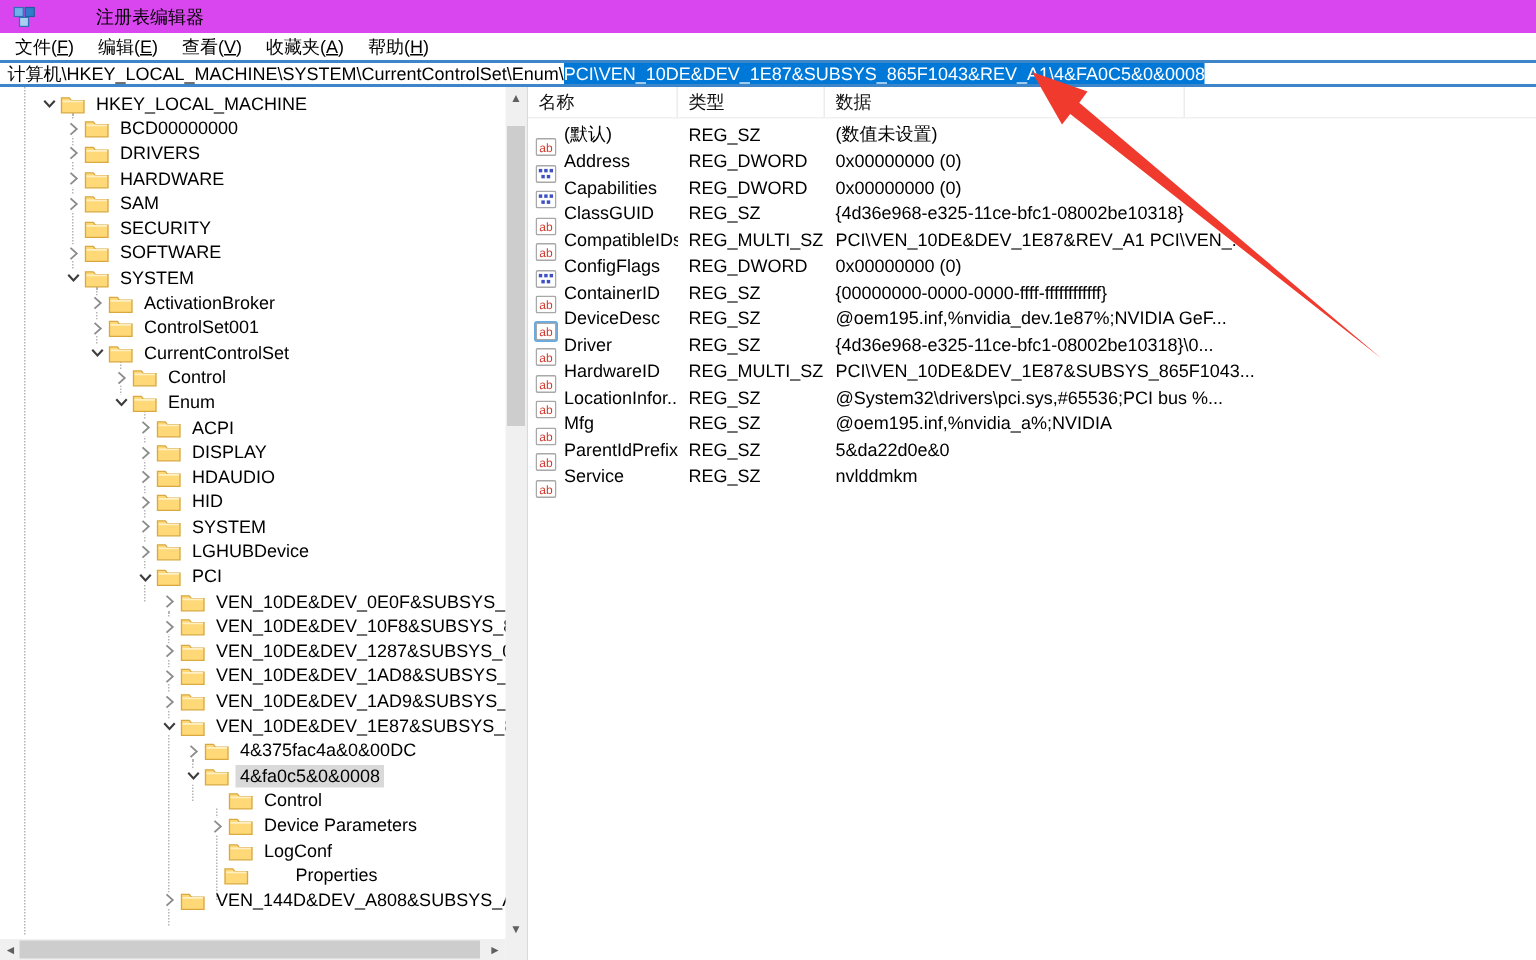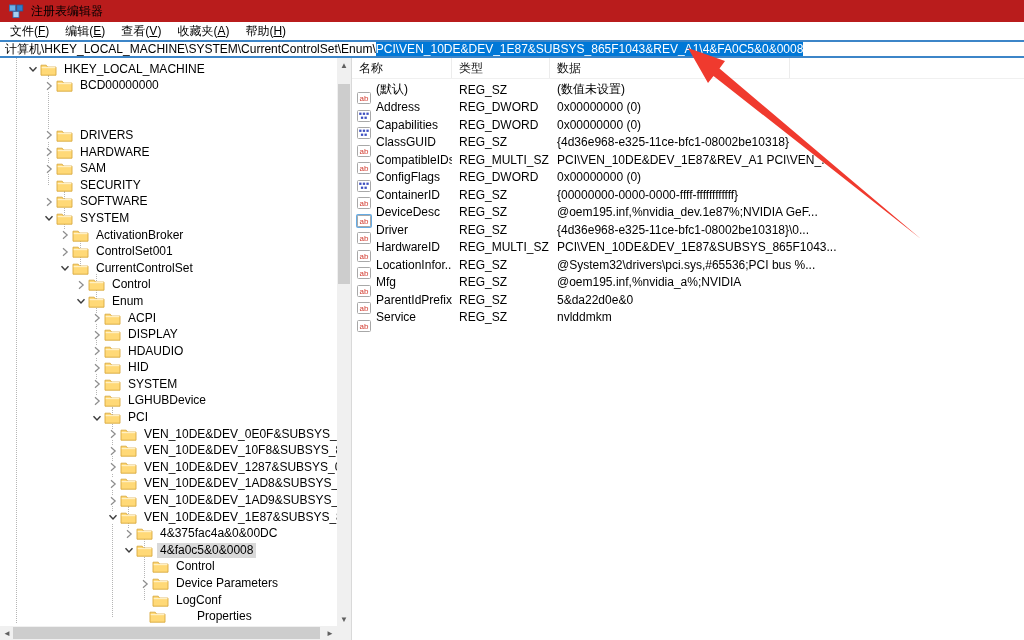--- a/index.html
+++ b/index.html
@@ -1,21 +1,21 @@
 <!DOCTYPE html>
 <html><head>
 <meta charset="utf-8">
 <style>
   * { margin:0; padding:0; box-sizing:border-box; }
   html,body { width:1024px; height:640px; overflow:hidden; }
   body { font-family:"Liberation Sans", sans-serif; font-size:12px; color:#000; background:#fff; }
   .window { position:relative; width:1024px; height:640px; background:#fff; }
 
   
-  .titlebar { height:22px; display:flex; align-items:center; padding-left:8px; background:#b91c1c; }
+  .titlebar { height:22px; display:flex; align-items:center; padding-left:8px; background:#d946ef;gap:33px; }
   .titlebar .appicon { width:16px; height:16px; margin-right:7px; }
   .titlebar .title { font-size:12px; color:#000; }
 
   
   .menubar { height:18px; display:flex; align-items:center; padding-left:2px; background:#fff; }
   .menu-item { padding:1px 8px; font-size:12px; color:#000; cursor:default; }
 
   
   .addressbar { height:18px; border-top:2px solid #3c85c8; border-bottom:2px solid #3c85c8;
     background:#fff; display:flex; align-items:center; padding-left:5px; white-space:nowrap; overflow:hidden; }
@@ -121,21 +121,21 @@
               </svg>
             </span>
             <span class="folder">
               <svg width="17" height="13" viewBox="0 0 17 13">
                 <path d="M1 2.2 h5.2 l1.4 1.9 H16 V12.2 H1 Z" fill="#ffd977" stroke="#d9a940" stroke-width="0.9"></path>
                 <path d="M1.7 4.6 H15.4" stroke="#fff0c4" stroke-width="1.2"></path>
               </svg>
             </span>
             <span class="tree-label">BCD00000000</span>
           </div>
-          <div class="tree-row" style="padding-left: 43px; margin-top: 33px;">
+          <div class="tree-row" style="padding-left: 43px;">
             <span class="twisty">
               <svg width="10" height="10" viewBox="0 0 10 10">
                 <path d="M3 1.2 L7.2 5 L3 8.8" fill="none" stroke="#8c8c8c" stroke-width="1.2"></path>
               </svg>
             </span>
             <span class="folder">
               <svg width="17" height="13" viewBox="0 0 17 13">
                 <path d="M1 2.2 h5.2 l1.4 1.9 H16 V12.2 H1 Z" fill="#ffd977" stroke="#d9a940" stroke-width="0.9"></path>
                 <path d="M1.7 4.6 H15.4" stroke="#fff0c4" stroke-width="1.2"></path>
               </svg>

